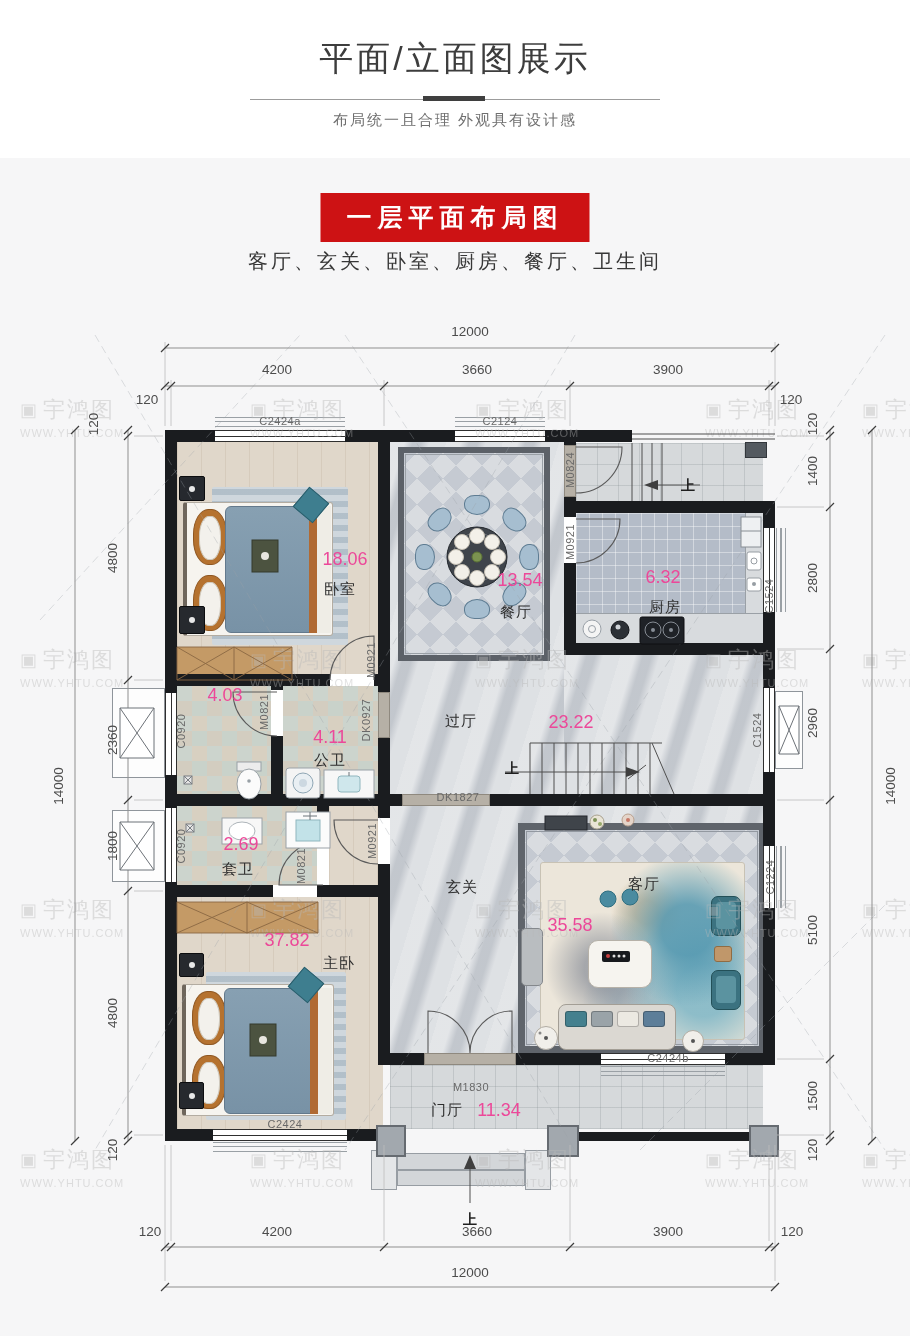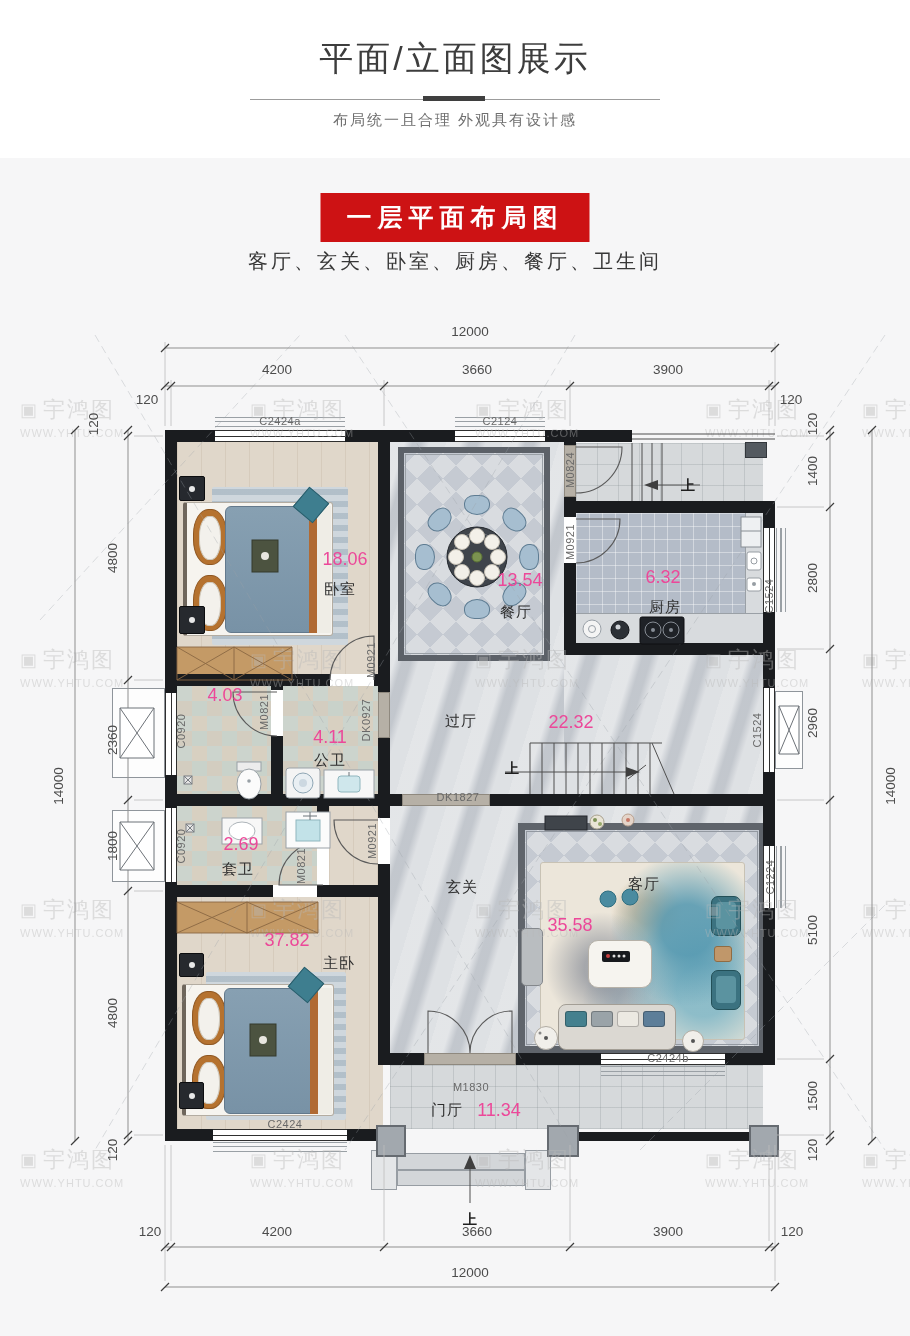--- a/index.html
+++ b/index.html
@@ -362,21 +362,21 @@
     </g>
   </svg>
 
   <span class="lb ar" style="left:345px;top:559px">18.06</span>
   <span class="lb rm" style="left:340px;top:589px">卧室</span>
   <span class="lb ar" style="left:520px;top:580px">13.54</span>
   <span class="lb rm" style="left:516px;top:612px">餐厅</span>
   <span class="lb ar" style="left:663px;top:577px">6.32</span>
   <span class="lb rm" style="left:665px;top:607px">厨房</span>
   <span class="lb rm" style="left:461px;top:721px">过厅</span>
-  <span class="lb ar" style="left:571px;top:722px">22.32</span>
+  <span class="lb ar" style="left:571px;top:722px">23.22</span>
   <span class="lb ar" style="left:225px;top:695px">4.03</span>
   <span class="lb ar" style="left:330px;top:737px">4.11</span>
   <span class="lb rm" style="left:330px;top:760px">公卫</span>
   <span class="lb ar" style="left:241px;top:844px">2.69</span>
   <span class="lb rm" style="left:238px;top:869px">套卫</span>
   <span class="lb ar" style="left:287px;top:940px">37.82</span>
   <span class="lb rm" style="left:339px;top:963px">主卧</span>
   <span class="lb rm" style="left:462px;top:887px">玄关</span>
   <span class="lb rm" style="left:644px;top:884px">客厅</span>
   <span class="lb ar" style="left:570px;top:925px">35.58</span>

